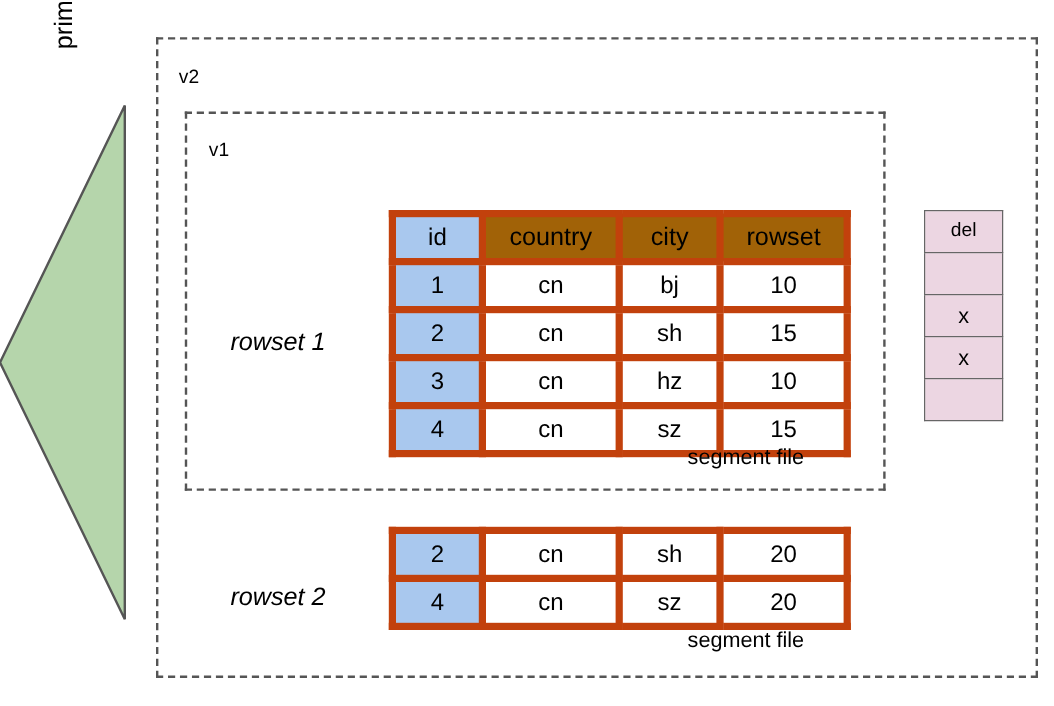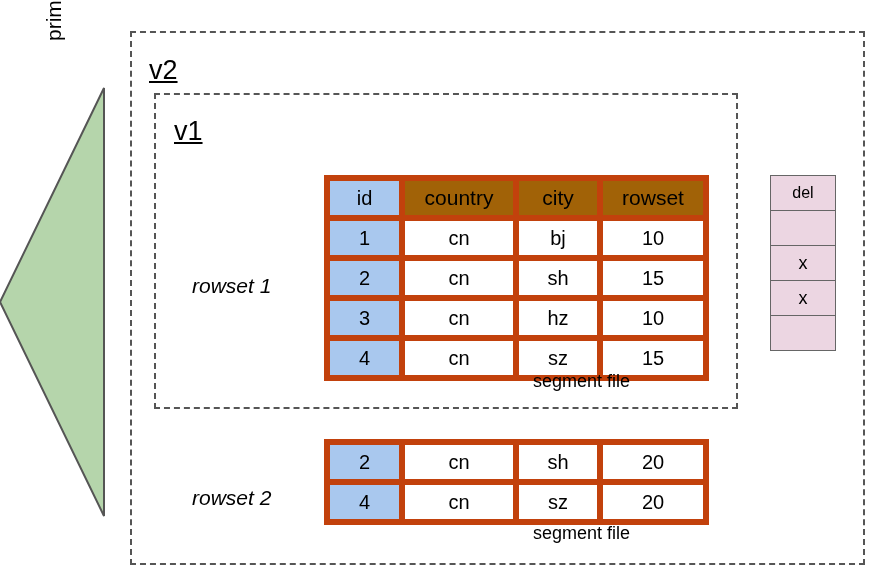--- a/index.html
+++ b/index.html
@@ -25,25 +25,24 @@
     position: absolute;
     border: 2px dashed #555555;
     background: transparent;
     box-sizing: border-box;
   }
   #v2-box { left: 130px; top: 31px; width: 735px; height: 534px; }
   #v1-box { left: 154px; top: 93px; width: 584px; height: 316px; }
 
   .box-label {
     position: absolute;
-    font-size: 27px;
+    font-size: 16px;
     line-height: 1;
     color: #000000;
     white-space: nowrap;
-    text-decoration: underline;
   }
   #v2-label { left: 149px; top: 57px; }
   #v1-label { left: 174px; top: 118px; }
 
   
   #primary-index {
     position: absolute;
     left: -2px;
     top: 86px;
     width: 108px;
@@ -129,20 +128,21 @@
   }
   #rowset1-label { left: 192px; top: 275px; }
   #rowset2-label { left: 192px; top: 487px; text-align: center; }
 
   .segment-label {
     position: absolute;
     font-size: 18px;
     line-height: 1;
     color: #000000;
     white-space: nowrap;
+    margin-left: 40px;
   }
   #segment-label-1 { left: 533px; top: 372px; }
   #segment-label-2 { left: 533px; top: 524px; }
 </style>
 </head>
 <body>
 
 <div id="canvas">
 
   <div class="dashed-box" id="v2-box"></div>

